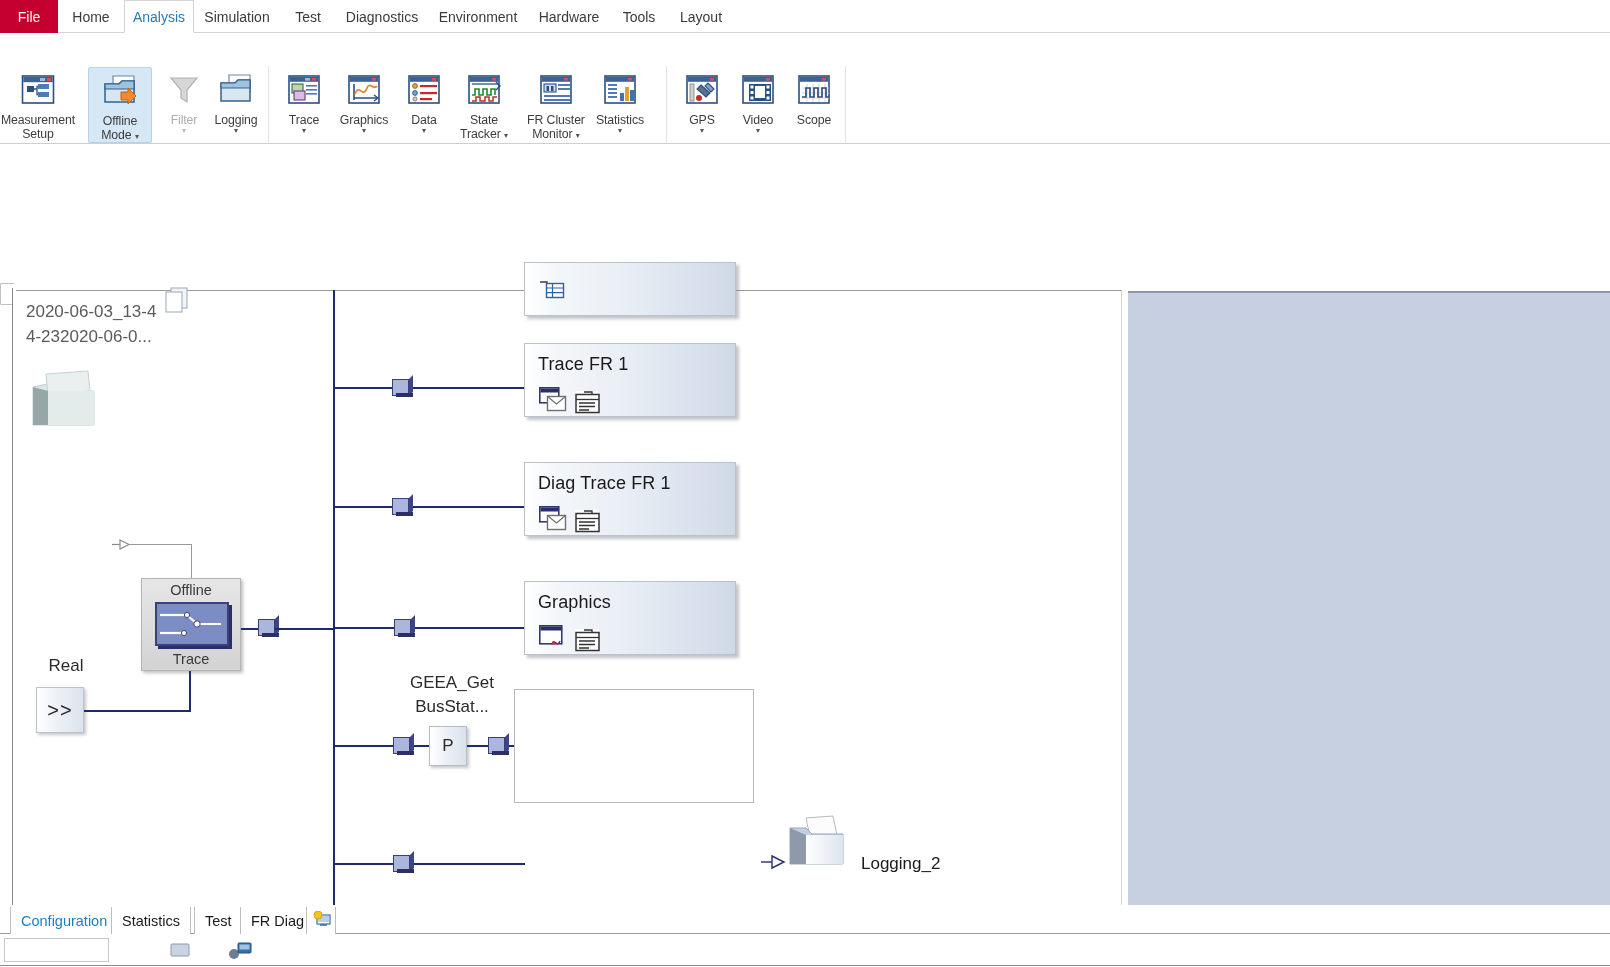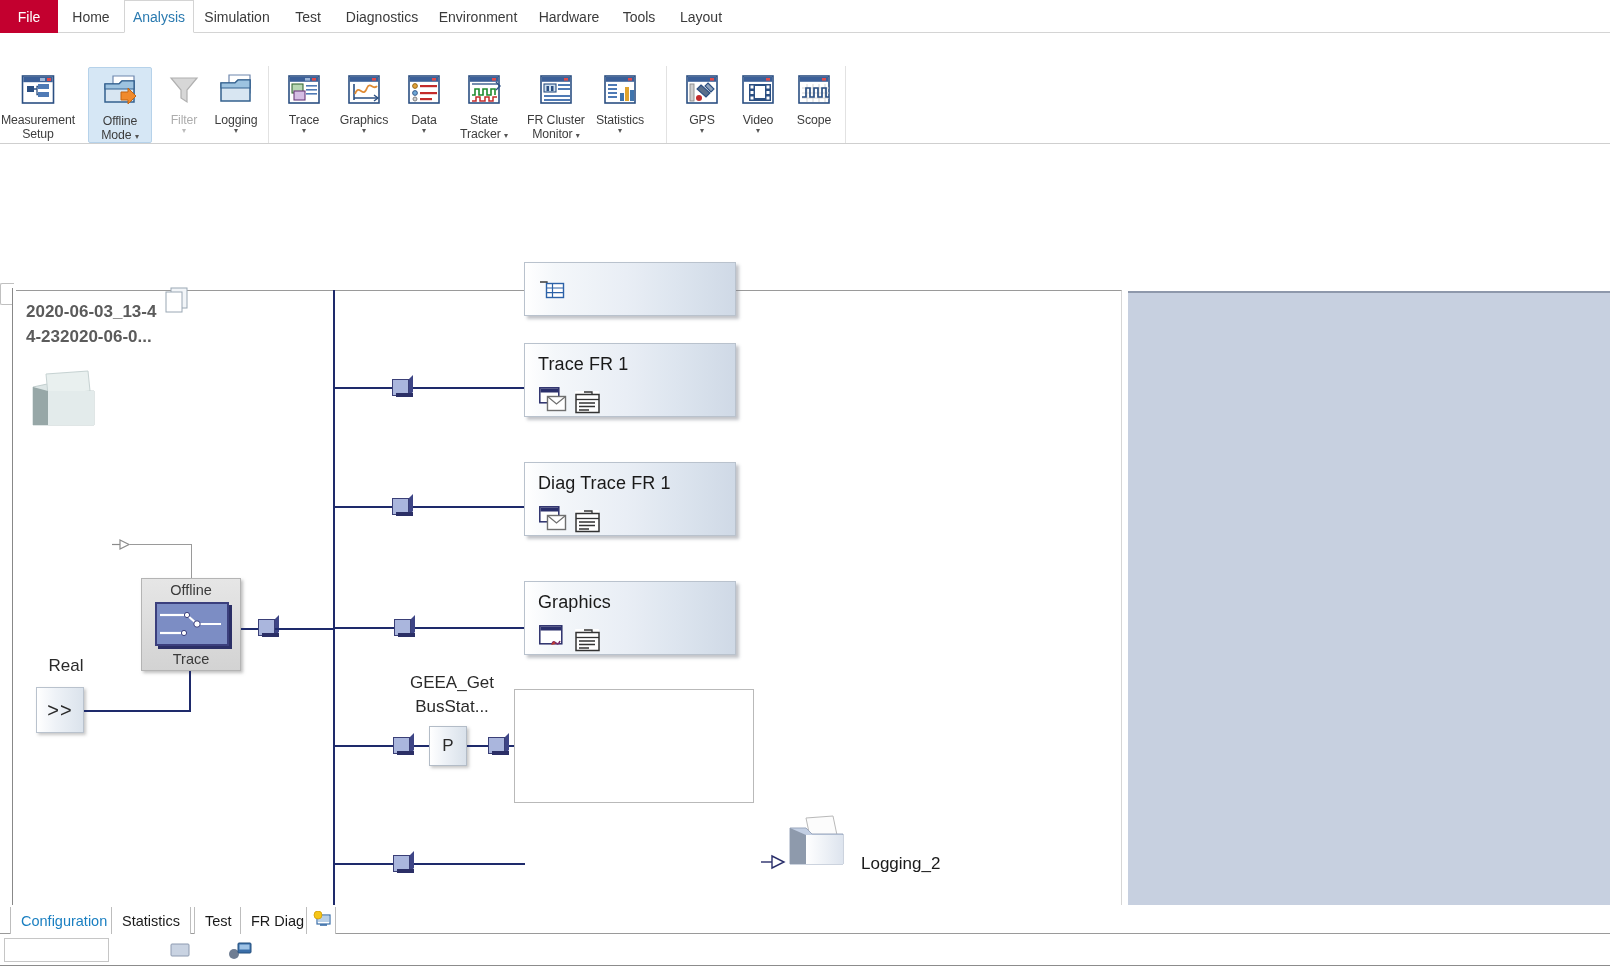--- a/index.html
+++ b/index.html
@@ -436,21 +436,21 @@
   </div>
   <div class="ribbon-underline"></div>
 
   <div class="canvas-frame">
 
     <div class="tiny-tab-stub"></div>
     <div class="canvas-white"></div>
     <div class="canvas-blue"></div>
     <div class="canvas-left-gutter"></div>
 
-    <div class="gray-txt" style="left:26px; top:155px; width:175px;font-weight:bold;"><span>2020-06-03_13-4</span><br><span>4-232020-06-0...</span></div>
+    <div class="gray-txt" style="left:26px; top:155px; width:175px;"><span>2020-06-03_13-4</span><br><span>4-232020-06-0...</span></div>
     <svg style="position:absolute;left:163px;top:143px;" width="32" height="30">
       <rect x="8" y="1" width="16" height="20" fill="#f2f5f8" stroke="#9aa7b4" stroke-width="1"></rect>
       <rect x="3" y="5" width="16" height="20" fill="#ffffff" stroke="#9aa7b4" stroke-width="1"></rect>
     </svg>
 
     <svg style="position:absolute;left:28px;top:225px;" width="78" height="62">
       <path d="M5 18 L5 56 L66 56 L66 22 L30 22 L24 14 Z" fill="#dde6e6" stroke="#c2cece" stroke-width="1"></path>
       <path d="M18 5 L60 2 L62 22 L20 26 Z" fill="#e9f0ef" stroke="#c6d2d2" stroke-width="1"></path>
       <path d="M5 18 L20 22 L20 56 L5 56 Z" fill="#97a7a7"></path>
       <path d="M20 22 L66 22 L66 56 L20 56 Z" fill="#e3ebeb"></path>

